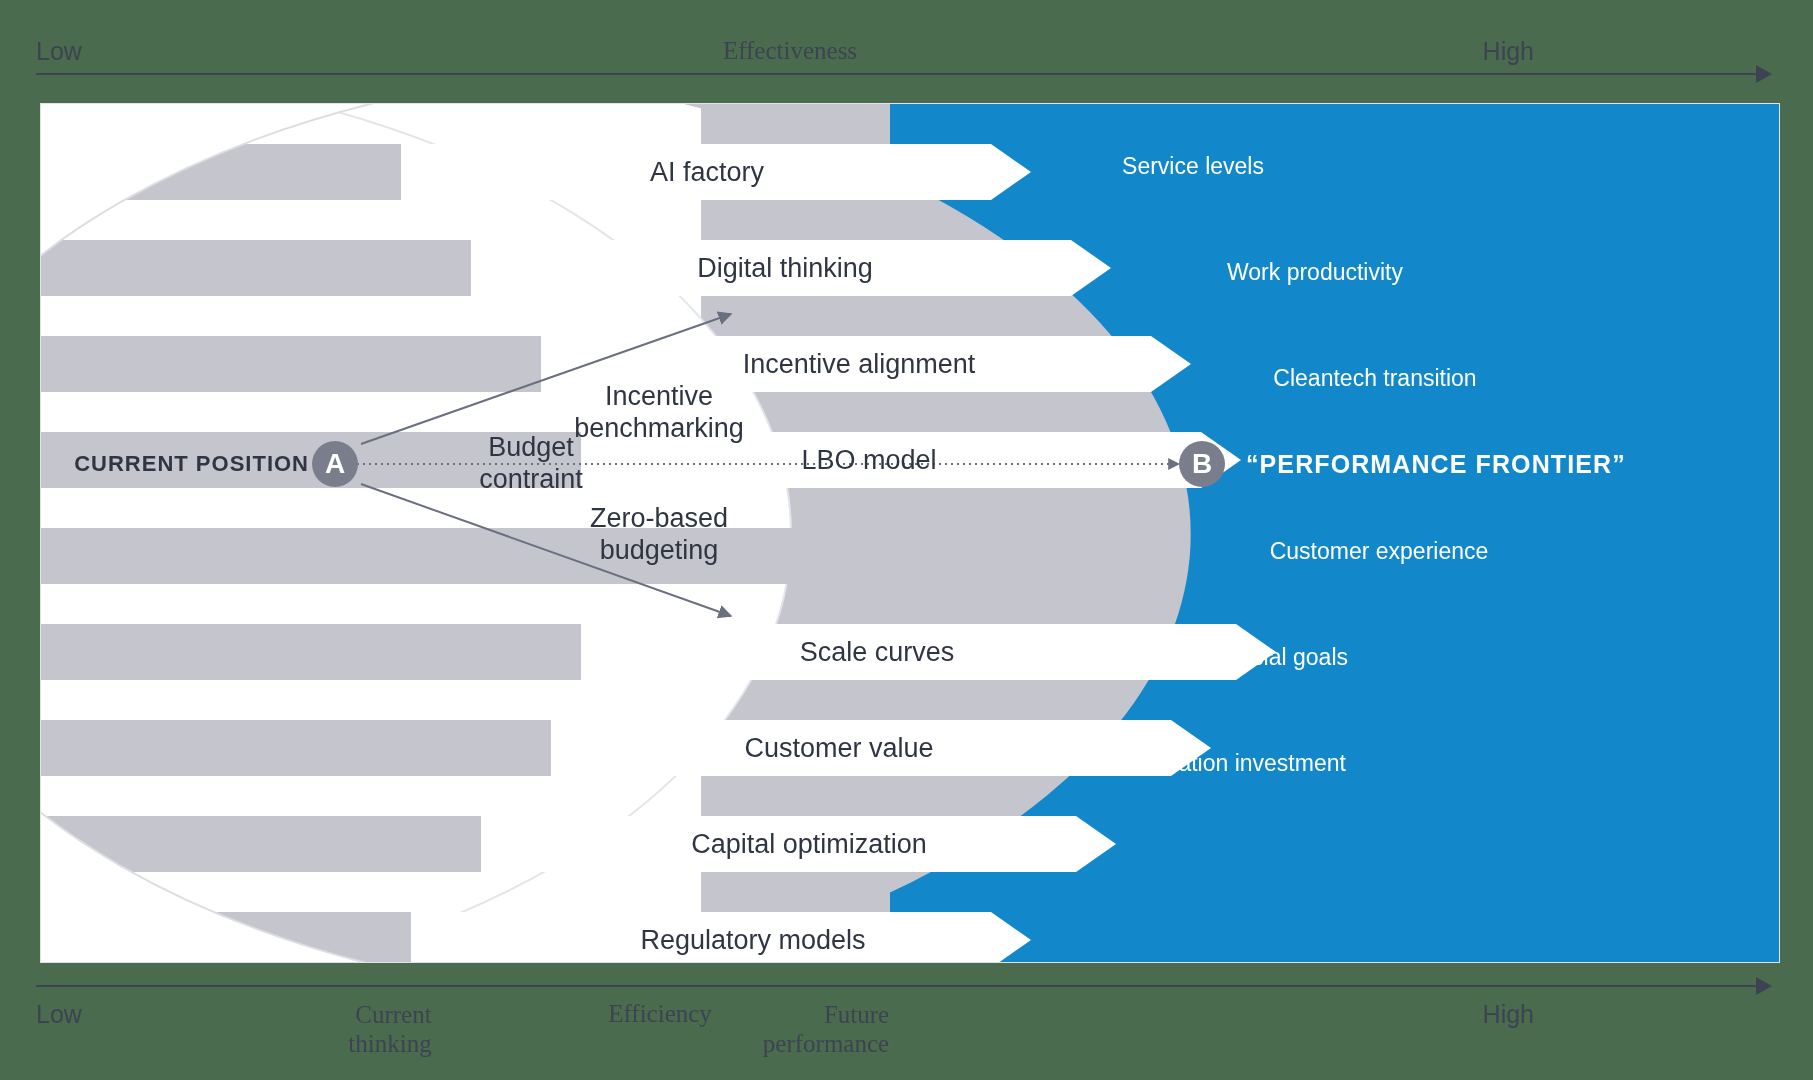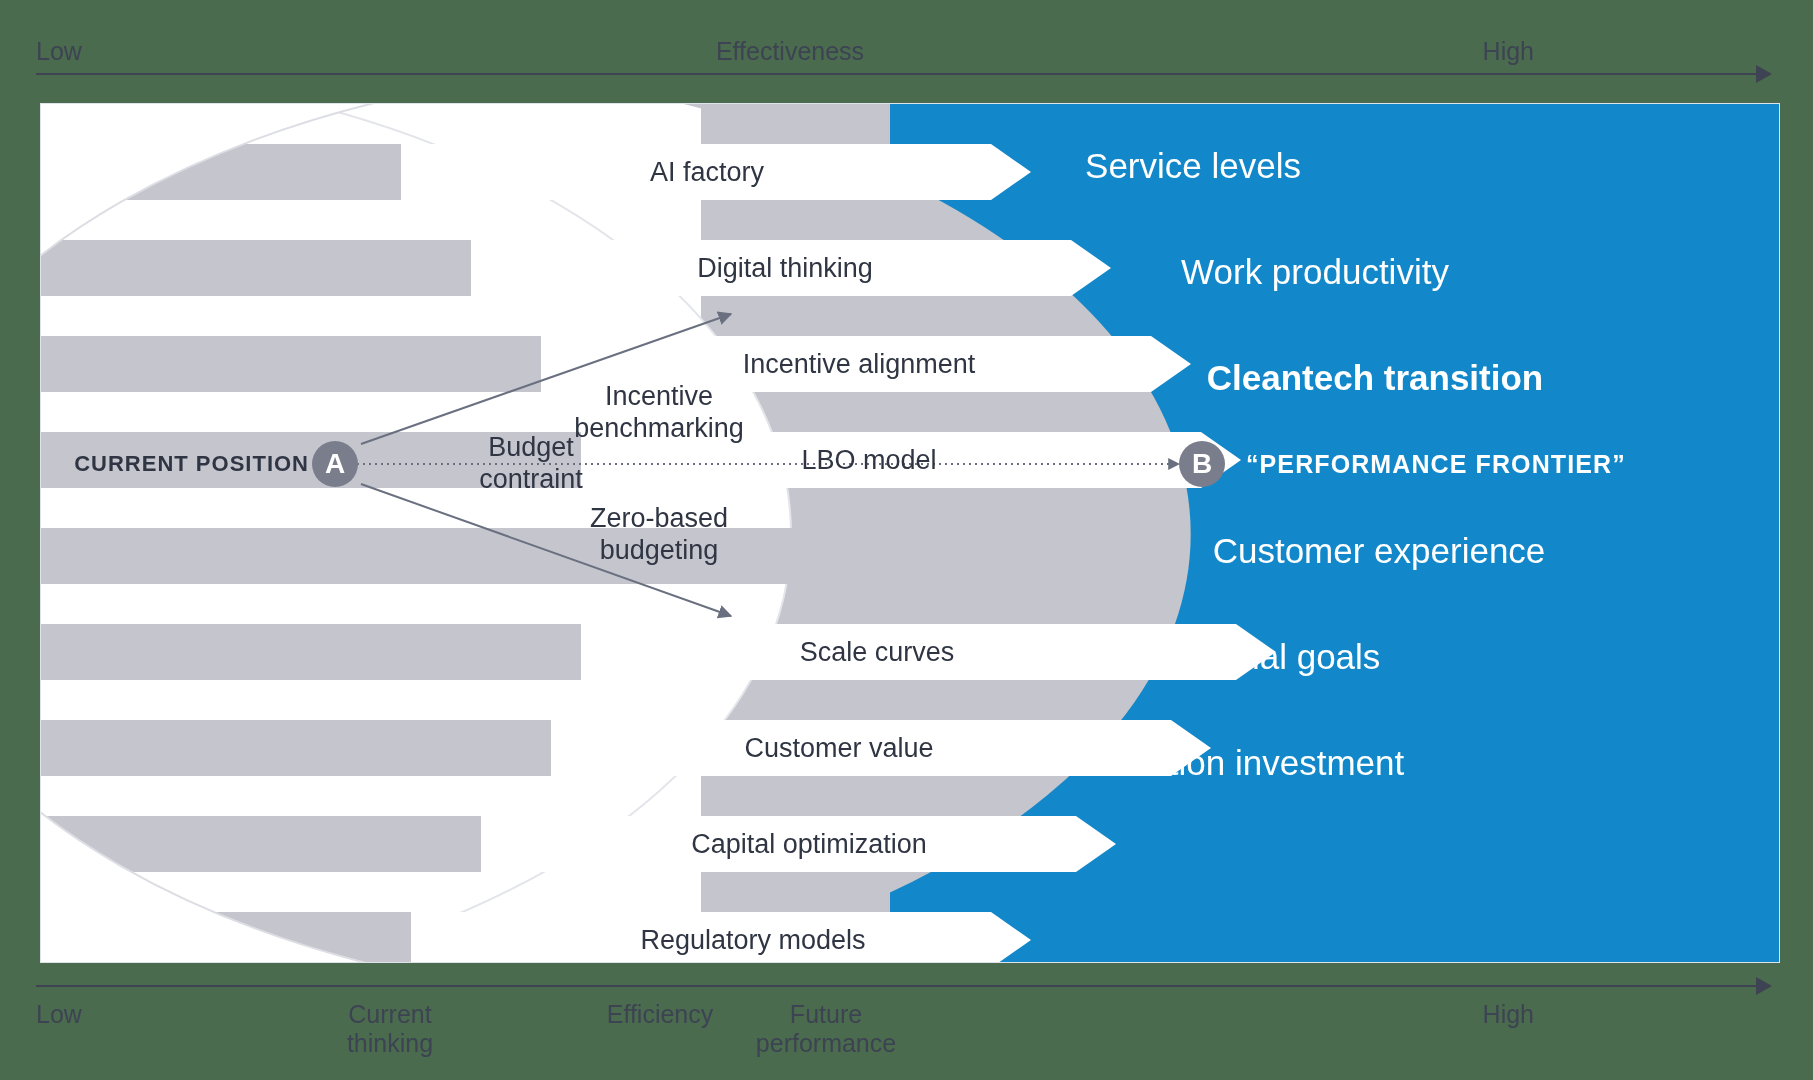--- a/index.html
+++ b/index.html
@@ -21,21 +21,21 @@
     height: 788px;
     padding-left: 44px;
   }
   .axis-label {
     position: absolute;
     color: #3d4352;
     font-size: 25px;
     font-family: "Liberation Sans", sans-serif;
     white-space: nowrap;
   }
-  .axis-label.center { transform: translateX(-50%); text-align: center; }
+  .axis-label.center { transform: translateX(-50%); text-align: right; font-family: Liberation Serif, serif; }
   .axis-label.right  { transform: translateX(-100%); }
 
   .axis-line {
     position: absolute;
     height: 2px;
     background: #3d4352;
   }
   .axis-arrow {
     position: absolute;
     width: 0; height: 0;
@@ -61,21 +61,21 @@
     position: absolute;
     color: #2f3542;
     font-size: 27px;
     white-space: nowrap;
     transform: translate(-50%, -50%);
     pointer-events: none;
   }
   .blue-label {
     position: absolute;
     color: #ffffff;
-    font-size: 35px;
+    font-size: 23px;
     white-space: nowrap;
     transform: translate(-50%, -50%);
   }
   .frontier-label {
     position: absolute;
     color: #ffffff;
     font-size: 25px;
     font-weight: bold;
     letter-spacing: 1.1px;
     white-space: nowrap;
@@ -215,21 +215,21 @@
       <span>A</span>
     </div>
 
     <div class="node" style="left:1161px; top:360px;">
       <span>B</span>
     </div>
     <div class="frontier-label" style="left:1205px; top:360px;">“PERFORMANCE FRONTIER”</div>
 
     <div class="blue-label" style="left:1152px; top:62px;">Service levels</div>
     <div class="blue-label" style="left:1274px; top:168px;">Work productivity</div>
-    <div class="blue-label" style="left:1334px; top:274px;font-weight:bold;">Cleantech transition</div>
+    <div class="blue-label" style="left:1334px; top:274px;">Cleantech transition</div>
     <div class="blue-label" style="left:1338px; top:447px;">Customer experience</div>
     <div class="blue-label" style="left:1245px; top:553px;">Social goals</div>
     <div class="blue-label" style="left:1193px; top:659px;">Innovation investment</div>
   </div>
 
   <div class="axis-line" style="left:36px; top:985px; width:1720px;"></div>
   <div class="axis-arrow" style="left:1756px; top:977px;"></div>
 
   <div class="axis-label" style="left:36px; top:1000px;">Low</div>
   <div class="axis-label center" style="left:390px; top:1000px; white-space:pre; line-height:1.17;">Current

